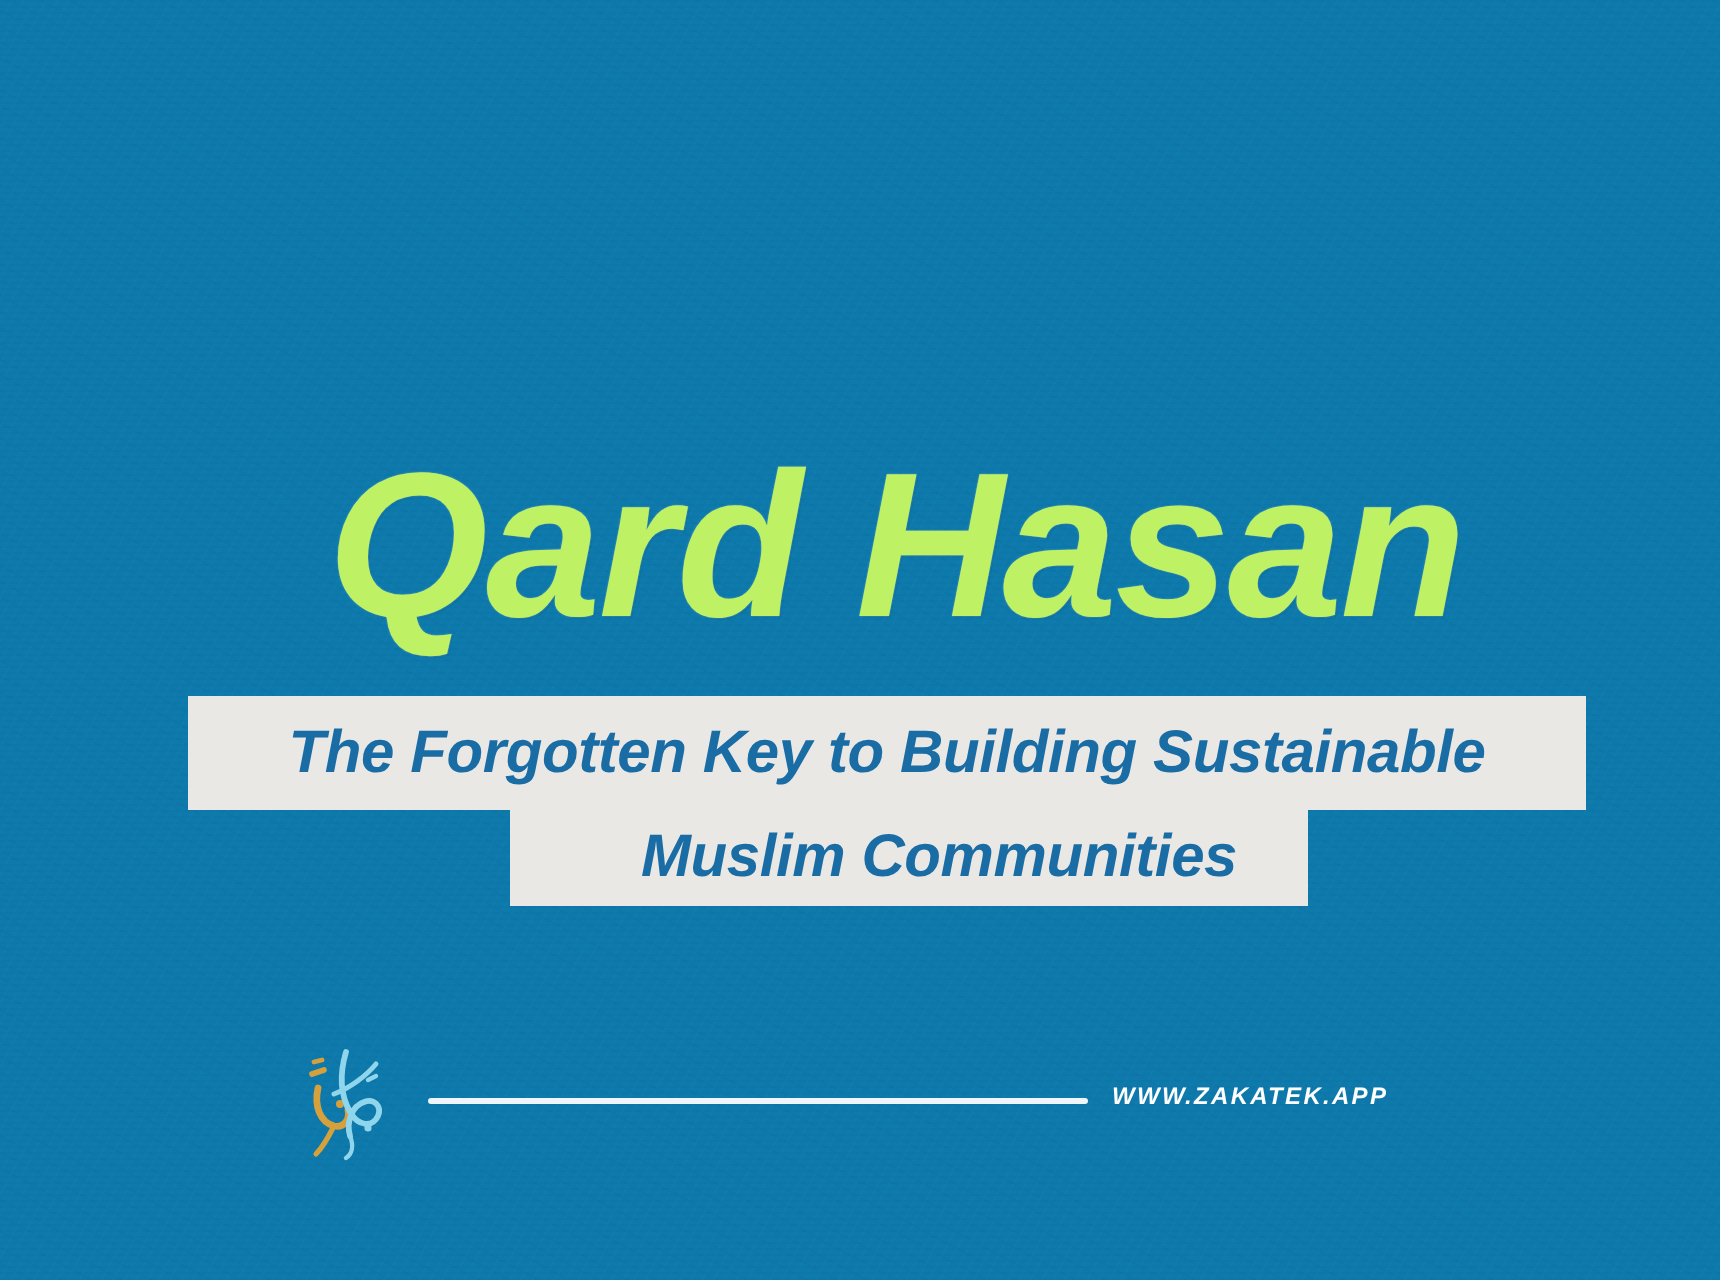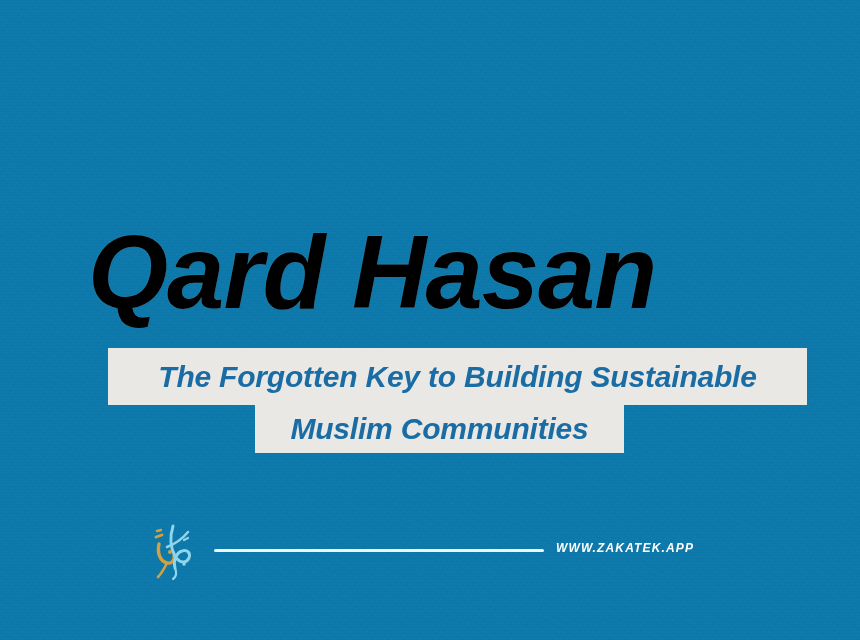--- a/index.html
+++ b/index.html
@@ -50,25 +50,26 @@
     position: absolute;
     left: 88px;
     top: 218px;
     width: 720px;
     height: 110px;
     line-height: 110px;
     font-size: 103px;
     font-weight: 700;
     font-style: italic;
     letter-spacing: -1px;
-    color: #000000;
+    color: #bef264;
     white-space: nowrap;
     text-shadow:
       0 0 1px rgba(255,255,255,0.35),
       1px 1px 0 rgba(0,0,0,0.05);
+    text-align: center;
   }
 
   
   .subtitle-bar {
     position: absolute;
     background: #e9e8e4;
     color: #1a6ca5;
     font-weight: 700;
     font-style: italic;
     white-space: nowrap;
@@ -77,29 +78,29 @@
     justify-content: center;
     letter-spacing: -0.2px;
   }
 
   .subtitle-bar-1 {
     left: 94px;
     top: 348px;
     width: 699px;
     height: 57px;
     font-size: 30px;
-    margin-left: 14px;
   }
 
   .subtitle-bar-2 {
     left: 255px;
     top: 404px;
     width: 369px;
     height: 49px;
     font-size: 30px;
+    padding-left: 30px;
   }
 
   
   .footer {
     position: absolute;
     left: 0;
     top: 518px;
     width: 860px;
     height: 70px;
   }

